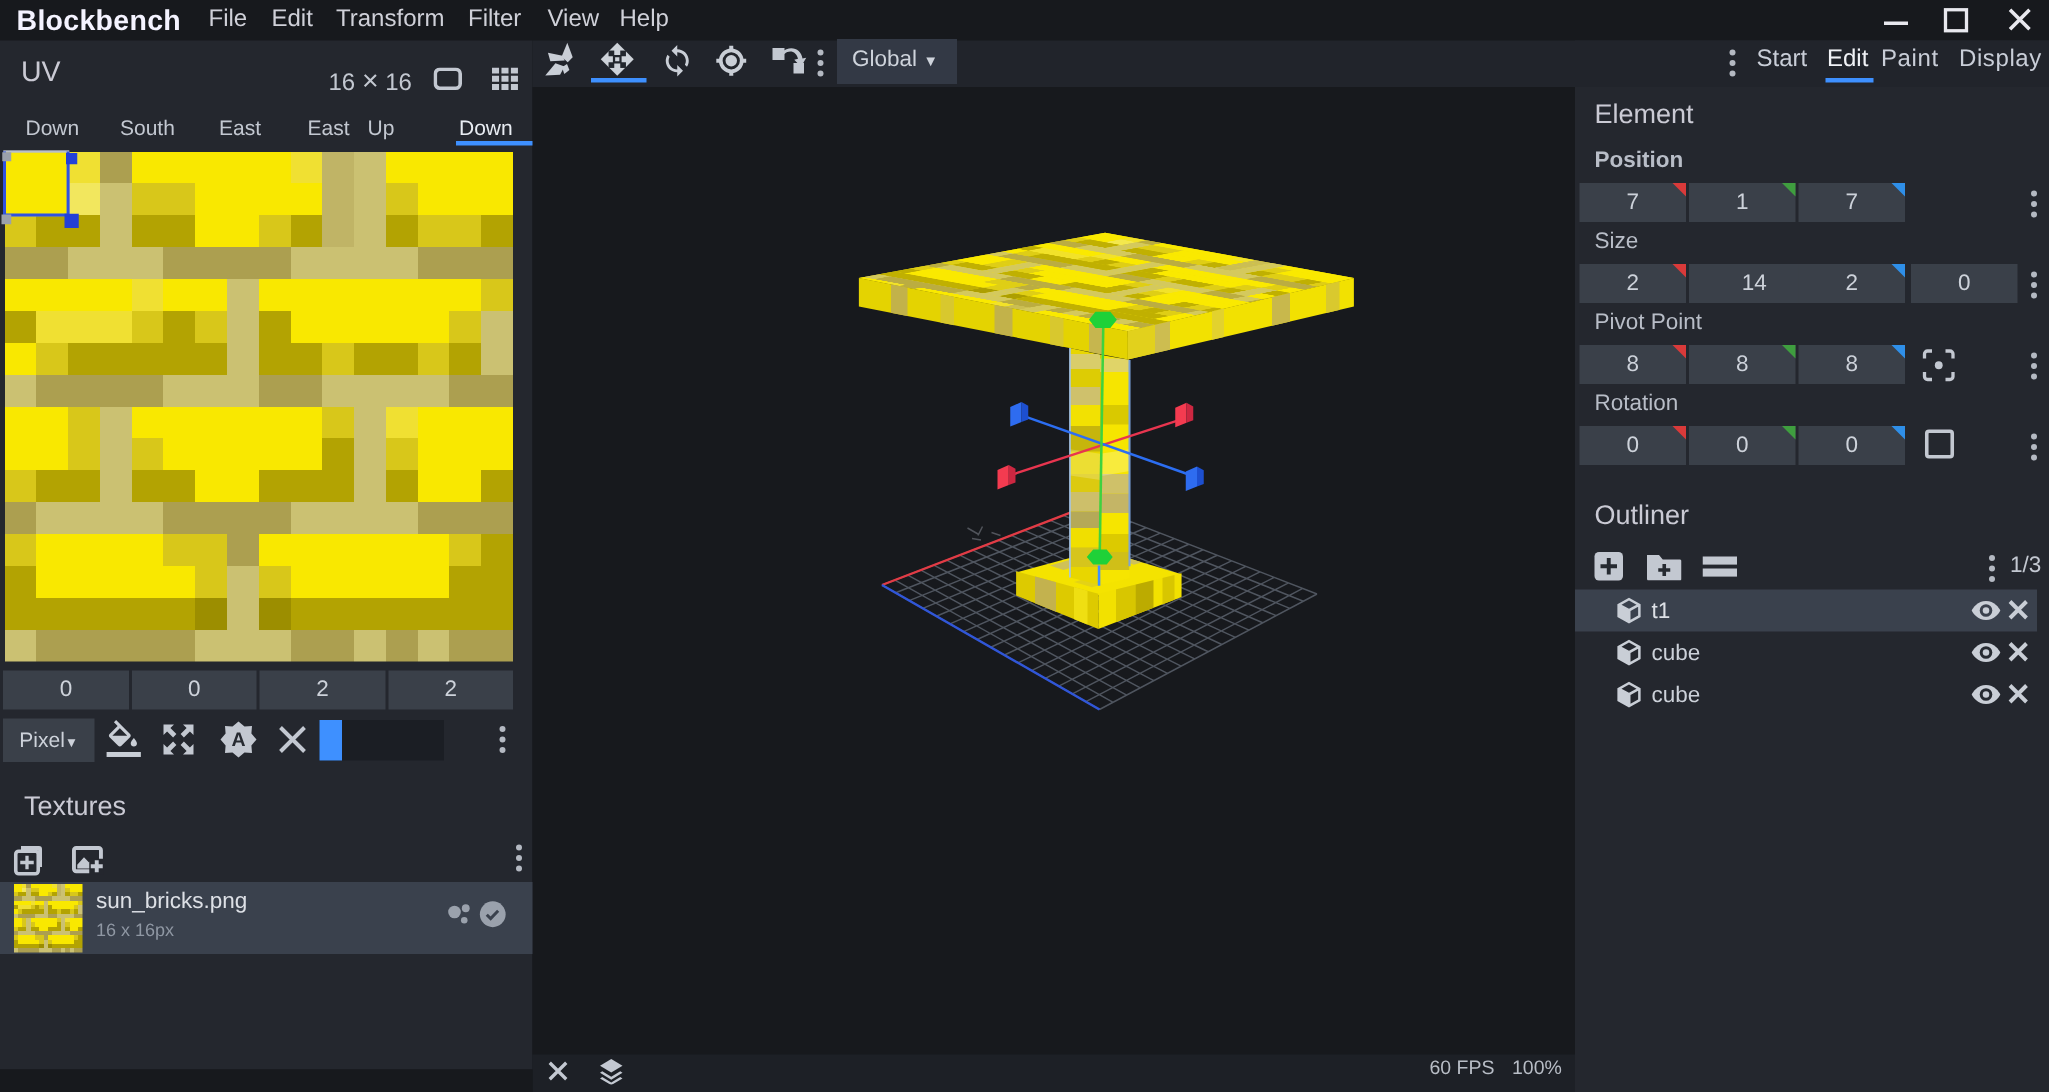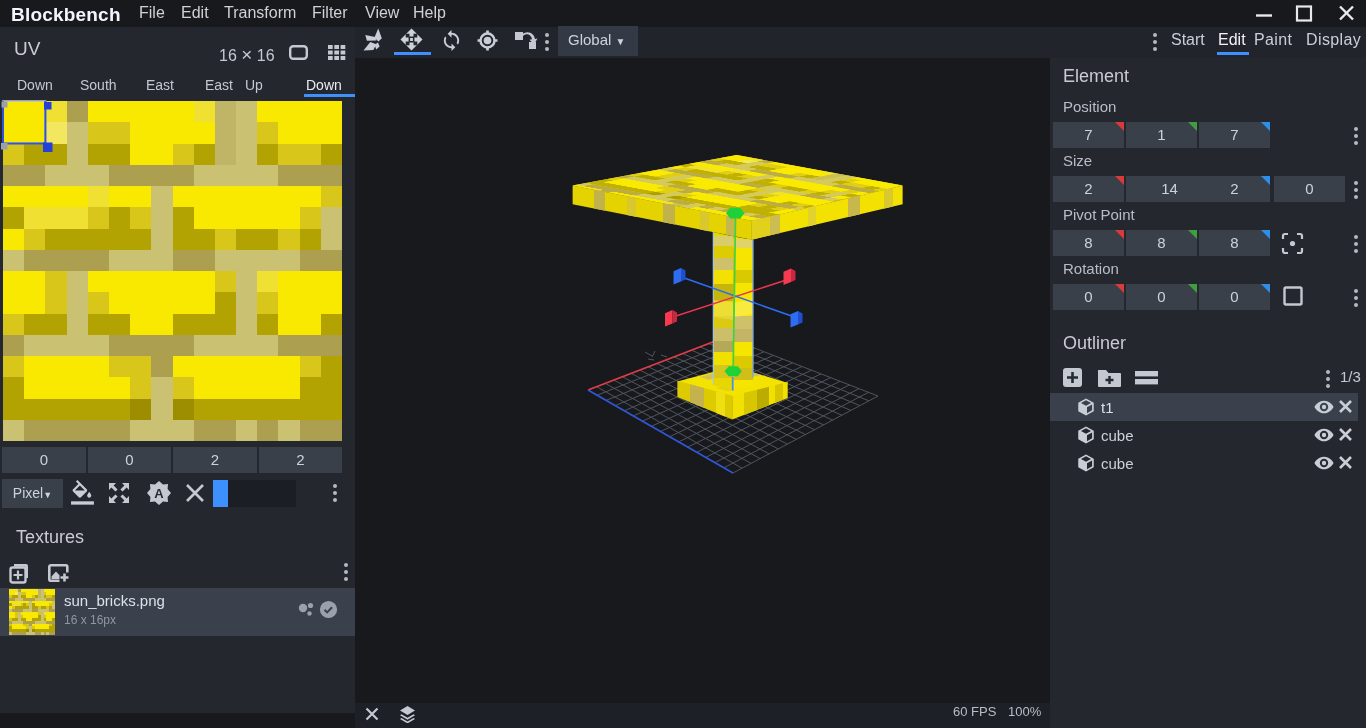--- a/index.html
+++ b/index.html
@@ -442,21 +442,21 @@
     <i></i>
     <i></i>
   </div>
 <div class="abs" style="left:1171px;top:31px;font-size:16px;color:#c9ced8;">Start</div>
 <div class="abs" style="left:1218px;top:31px;font-size:16px;color:#f0f2f6;">Edit</div>
 <div class="abs" style="left:1217px;top:52px;width:32px;height:3px;background:#3e90ff;"></div>
 <div class="abs" style="left:1254px;top:31px;font-size:16px;letter-spacing:.4px;color:#c9ced8;">Paint</div>
 <div class="abs" style="left:1306px;top:31px;font-size:16px;letter-spacing:.4px;color:#c9ced8;">Display</div>
 
 <div class="hdr" style="left:1063px;top:66px;">Element</div>
-<div class="lbl" style="left:1063px;top:98px;">Position</div>
+<div class="lbl" style="left:1063px;top:98px;font-weight:bold;">Position</div>
 <div class="ibox" style="left:1053px;top:122px;width:71px;">7<div class="tri" style="border-color:transparent #d93a3a transparent transparent;"></div></div>
 <div class="ibox" style="left:1126px;top:122px;width:71px;">1<div class="tri" style="border-color:transparent #3f9e3f transparent transparent;"></div></div>
 <div class="ibox" style="left:1199px;top:122px;width:71px;">7<div class="tri" style="border-color:transparent #2f8fe8 transparent transparent;"></div></div>
 <div class="dots3" style="left:1354px;top:127px;">
     <i></i>
     <i></i>
     <i></i>
   </div>
 <div class="lbl" style="left:1063px;top:152px;">Size</div>
 <div class="ibox" style="left:1053px;top:176px;width:71px;">2<div class="tri" style="border-color:transparent #d93a3a transparent transparent;"></div></div>

